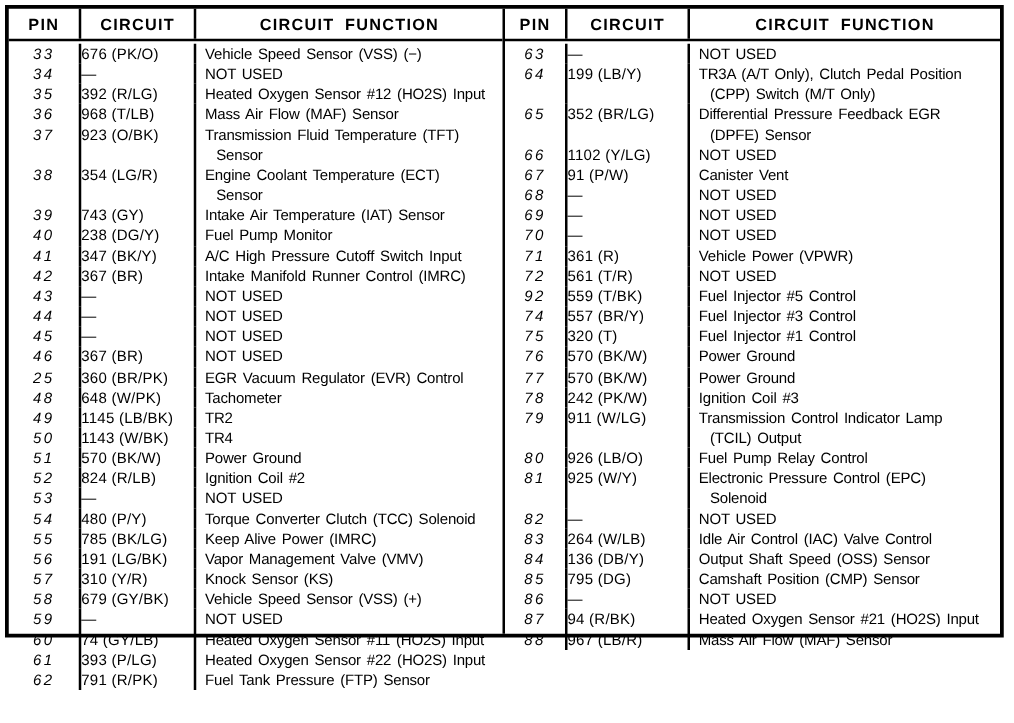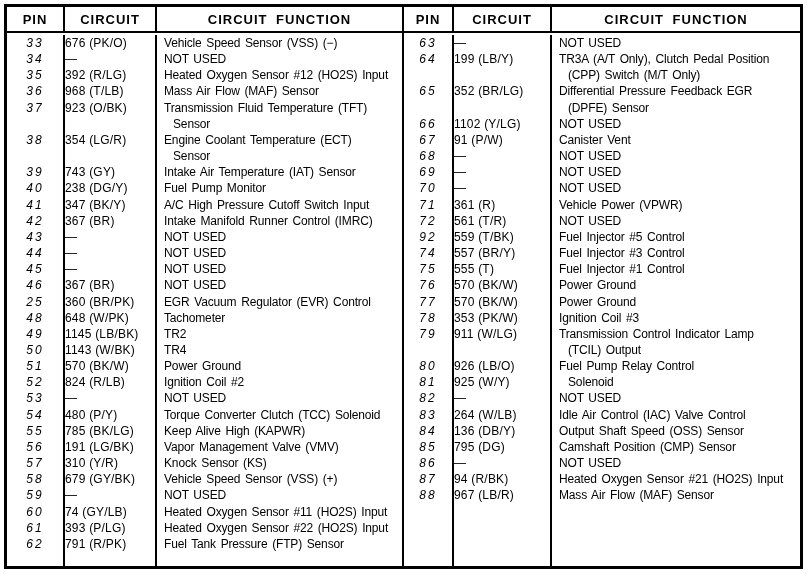--- a/index.html
+++ b/index.html
@@ -7,21 +7,21 @@
     width: 811px; height: 578px;
     background: #ffffff;
     font-family: "Liberation Sans", sans-serif;
     color: #000000;
     overflow: hidden;
     position: relative;
   }
   .frame {
     position: absolute;
     left: 4px; top: 4px;
-    width: 799px; height: 565px;
+    width: 799px; height: 506px;
     border: 3px solid #000;
     box-sizing: border-box;
     display: flex;
     background: #fff;
   }
   .half {
     display: flex;
     flex-direction: column;
     box-sizing: border-box;
   }
@@ -246,21 +246,21 @@
           <div class="cell pin">54</div>
           <div class="cell circuit">480 (P/Y)</div>
           <div class="cell func">
             <div class="fline">Torque Converter Clutch (TCC) Solenoid</div>
           </div>
         </div>
         <div class="row">
           <div class="cell pin">55</div>
           <div class="cell circuit">785 (BK/LG)</div>
           <div class="cell func">
-            <div class="fline">Keep Alive High (KAPWR)</div>
+            <div class="fline">Keep Alive Power (IMRC)</div>
           </div>
         </div>
         <div class="row">
           <div class="cell pin">56</div>
           <div class="cell circuit">191 (LG/BK)</div>
           <div class="cell func">
             <div class="fline">Vapor Management Valve (VMV)</div>
           </div>
         </div>
         <div class="row">
@@ -401,42 +401,42 @@
         </div>
         <div class="row">
           <div class="cell pin">74</div>
           <div class="cell circuit">557 (BR/Y)</div>
           <div class="cell func">
             <div class="fline">Fuel Injector #3 Control</div>
           </div>
         </div>
         <div class="row">
           <div class="cell pin">75</div>
-          <div class="cell circuit">555 (T)</div>
+          <div class="cell circuit">320 (T)</div>
           <div class="cell func">
             <div class="fline">Fuel Injector #1 Control</div>
           </div>
         </div>
         <div class="row">
           <div class="cell pin">76</div>
           <div class="cell circuit">570 (BK/W)</div>
           <div class="cell func">
             <div class="fline">Power Ground</div>
           </div>
         </div>
         <div class="row">
           <div class="cell pin">77</div>
           <div class="cell circuit">570 (BK/W)</div>
           <div class="cell func">
             <div class="fline">Power Ground</div>
           </div>
         </div>
         <div class="row">
           <div class="cell pin">78</div>
-          <div class="cell circuit">353 (PK/W)</div>
+          <div class="cell circuit">242 (PK/W)</div>
           <div class="cell func">
             <div class="fline">Ignition Coil #3</div>
           </div>
         </div>
         <div class="row">
           <div class="cell pin">79</div>
           <div class="cell circuit">911 (W/LG)</div>
           <div class="cell func">
             <div class="fline">Transmission Control Indicator Lamp</div>
             <div class="fline cont">(TCIL) Output</div>
@@ -446,20 +446,21 @@
           <div class="cell pin">80</div>
           <div class="cell circuit">926 (LB/O)</div>
           <div class="cell func">
             <div class="fline">Fuel Pump Relay Control</div>
           </div>
         </div>
         <div class="row">
           <div class="cell pin">81</div>
           <div class="cell circuit">925 (W/Y)</div>
           <div class="cell func">
+            <div class="fline">Electronic Pressure Control (EPC)</div>
             <div class="fline cont">Solenoid</div>
           </div>
         </div>
         <div class="row">
           <div class="cell pin">82</div>
           <div class="cell circuit">—</div>
           <div class="cell func">
             <div class="fline">NOT USED</div>
           </div>
         </div>

